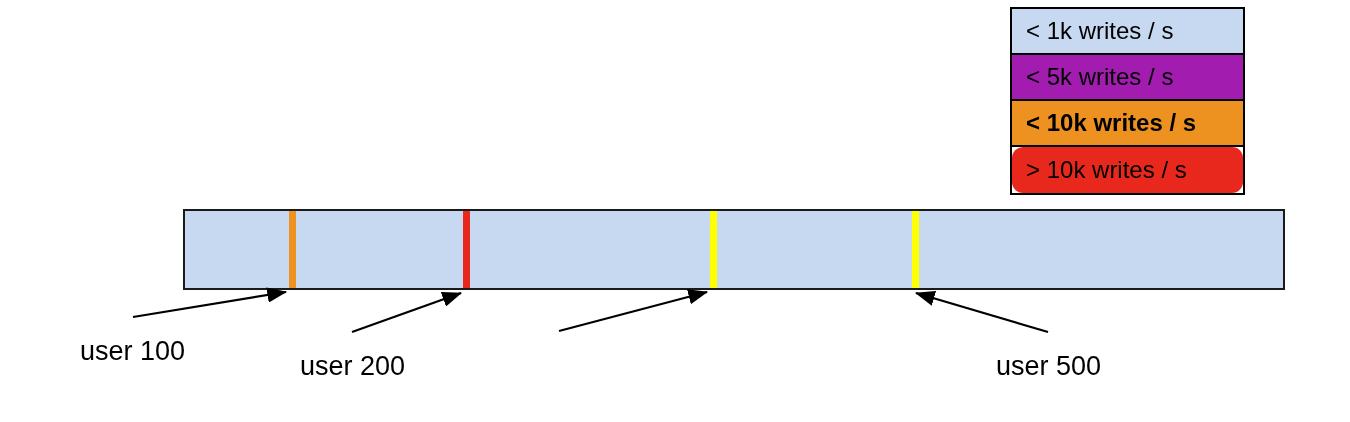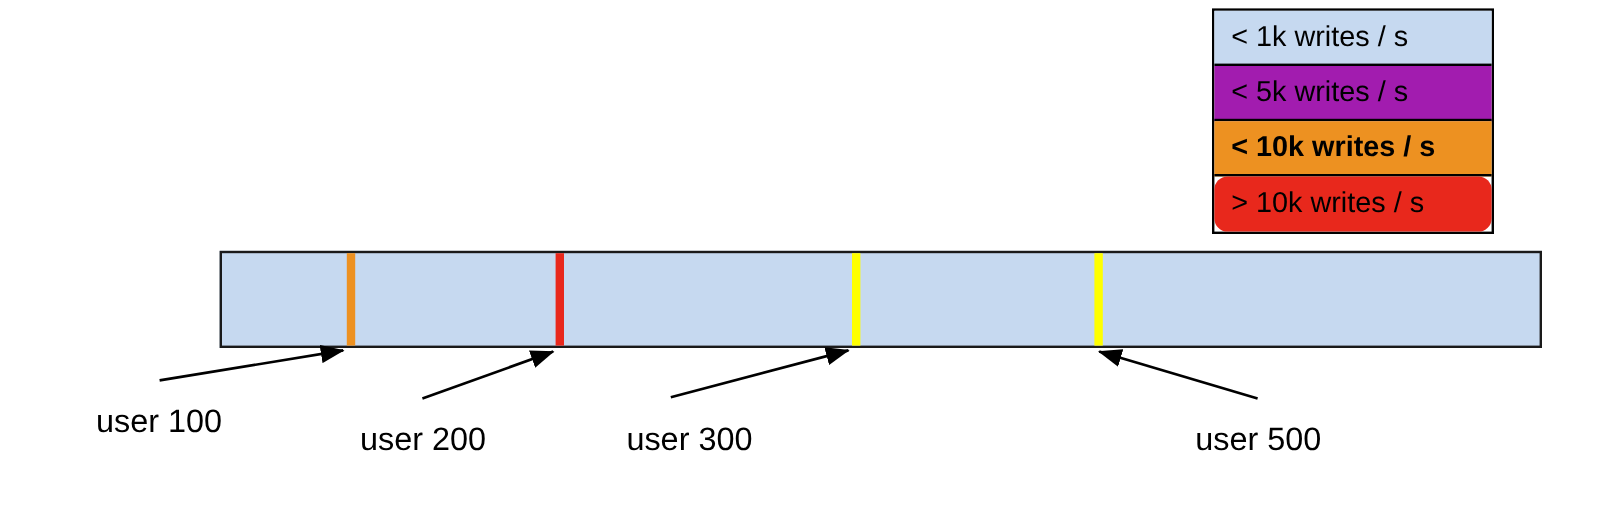--- a/index.html
+++ b/index.html
@@ -122,16 +122,15 @@
       </marker>
     </defs>
     <line stroke="#000000" stroke-width="2.2" marker-end="url(#arrowhead)" x1="133" y1="317" x2="286" y2="292"></line>
     <line stroke="#000000" stroke-width="2.2" marker-end="url(#arrowhead)" x1="352" y1="332" x2="461" y2="293"></line>
     <line stroke="#000000" stroke-width="2.2" marker-end="url(#arrowhead)" x1="559" y1="331" x2="707" y2="292"></line>
     <line stroke="#000000" stroke-width="2.2" marker-end="url(#arrowhead)" x1="1048" y1="332" x2="916" y2="293"></line>
   </svg>
 
   <div class="user-label" style="left: 52px; top: 336px;">user 100</div>
   <div class="user-label" style="left: 272px; top: 351px;">user 200</div>
-  <div class="user-label" style="left: 494px; top: 351px;">user 300</div>
   <div class="user-label" style="left: 968px; top: 351px;">user 500</div>
 
 </div>
 
 </body></html>

